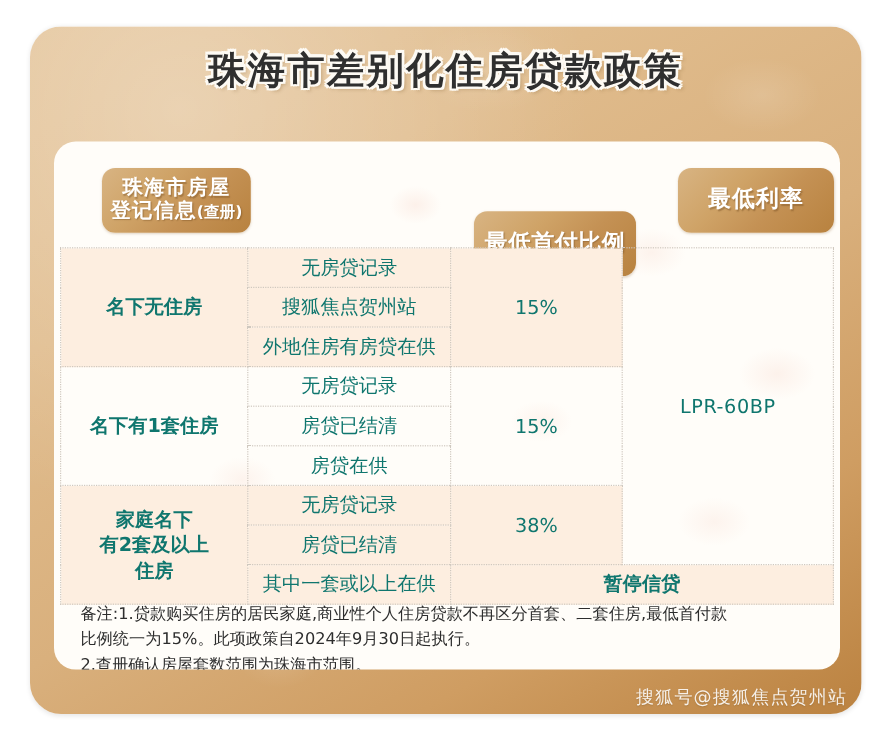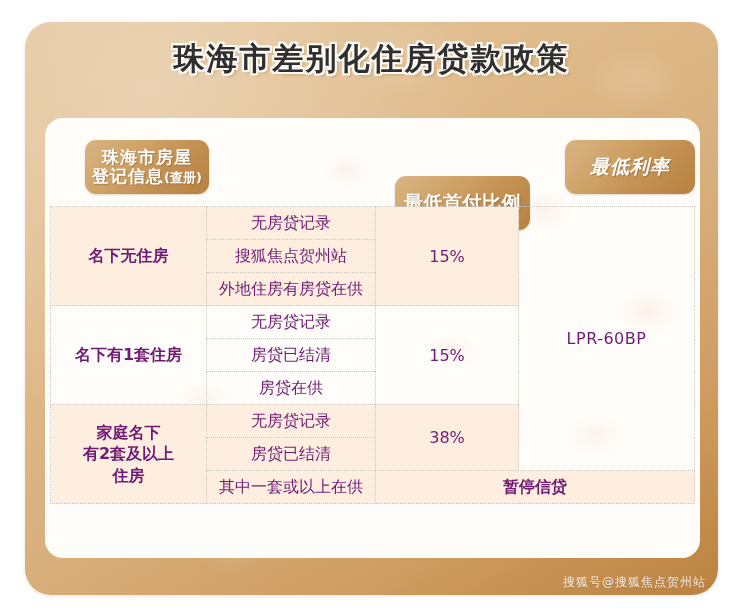--- a/index.html
+++ b/index.html
@@ -108,40 +108,40 @@
     color: #ffffff;
     font-weight: bold;
     font-family: "DejaVu Sans", "Liberation Sans", sans-serif;
     text-shadow: 1px 1px 1px rgba(120,80,35,0.45);
     line-height: 1.12;
     text-align: center;
   }
   #pill-0 { left: 40px;  width: 124px; font-size: 17px; letter-spacing: 1px; }
   #pill-1 { left: 198px; width: 130px; font-size: 19px; letter-spacing: 1px; }
   #pill-2 { left: 350px; width: 135px; font-size: 19px; letter-spacing: 0.5px; margin-top: 36px; }
-  #pill-3 { left: 520px; width: 130px; font-size: 19px; letter-spacing: 1px; font-style: italic; }
+  #pill-3 { left: 520px; width: 130px; font-size: 19px; letter-spacing: 1px; }
   .pill-small { font-size: 13px; letter-spacing: 0; }
 
   
   #matrix {
     position: absolute;
     left: 5px;
     top: 88px;
     width: 645px;
     border-collapse: collapse;
     table-layout: fixed;
     font-family: "DejaVu Sans", "Liberation Sans", sans-serif;
   }
   #matrix td {
     border: 1px dotted #cfc8bf;
     padding: 0;
     text-align: center;
     vertical-align: middle;
     font-size: 16px;
-    color: #701a75;
+    color: #0f766e;
   }
   .c-label { width: 155px; font-size: 18px; font-weight: bold; line-height: 1.35; }
   .c-cond  { width: 168px; height: 32px; }
   .c-pct   { width: 142px; font-size: 17px; }
   .c-rate  { font-size: 20px; letter-spacing: 0.5px; }
   .peach   { background: #fdeee0; }
   .plain   { background: transparent; }
   .c-susp  { font-size: 17px; font-weight: bold; margin-top: 28px; }
 
   
@@ -156,21 +156,21 @@
     font-family: "DejaVu Sans", "Liberation Sans", sans-serif;
     text-align: left;
   }
   #notes p { margin: 0; }
 
   
   #watermark {
     position: absolute;
     right: 12px;
     bottom: 4px;
-    font-size: 12px;
+    font-size: 15px;
     color: rgba(255,255,255,0.88);
     font-family: "DejaVu Sans", "Liberation Sans", sans-serif;
     letter-spacing: 1px;
     text-shadow: 0 1px 1px rgba(120,85,40,0.35);
     white-space: nowrap;
   }
 </style>
 </head>
 <body>
 
@@ -239,16 +239,21 @@
         <tr>
           <td class="c-cond peach">房贷已结清</td>
         </tr>
         <tr>
           <td class="c-cond peach">其中一套或以上在供</td>
           <td class="c-susp peach" colspan="2">暂停信贷</td>
         </tr>
       </tbody>
     </table>
 
+    <div id="notes">
+      <p>备注:1.贷款购买住房的居民家庭,商业性个人住房贷款不再区分首套、二套住房,最低首付款</p>
+      <p>比例统一为15%。此项政策自2024年9月30日起执行。</p>
+      <p>2.查册确认房屋套数范围为珠海市范围。</p>
+    </div>
   </div>
 
   <div id="watermark">搜狐号@搜狐焦点贺州站</div>
 </div>
 
 </body></html>

